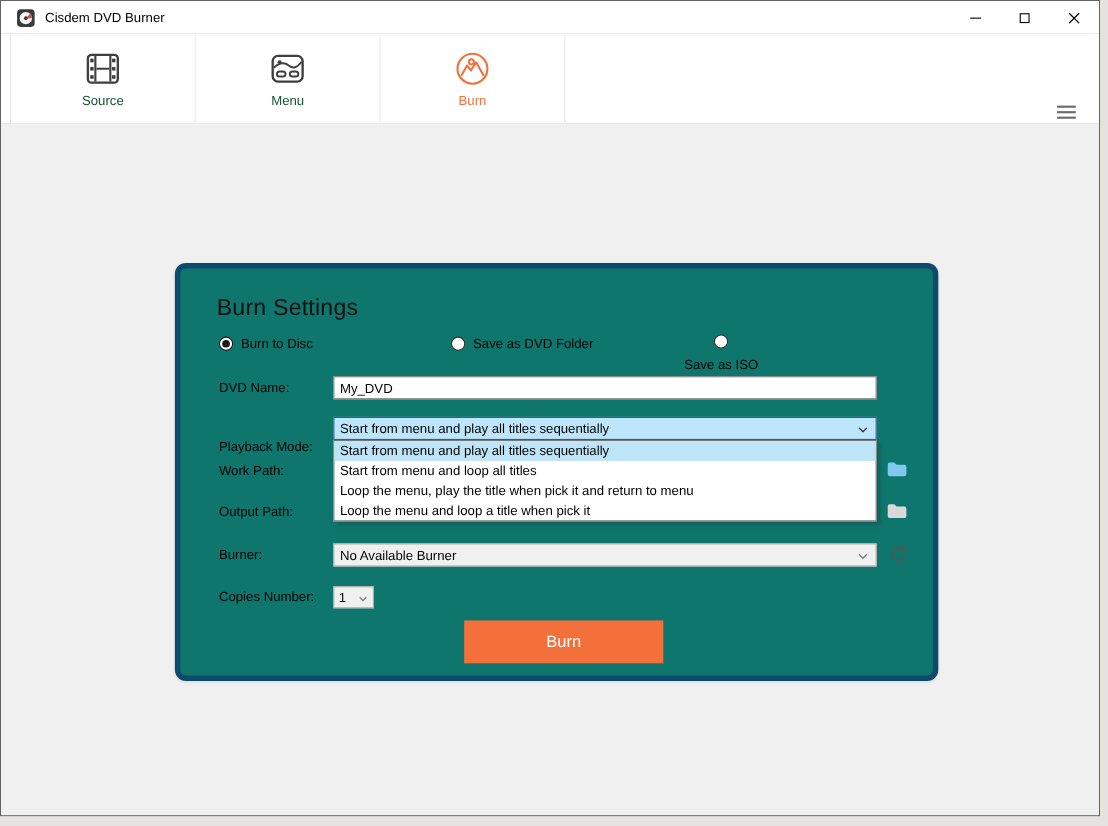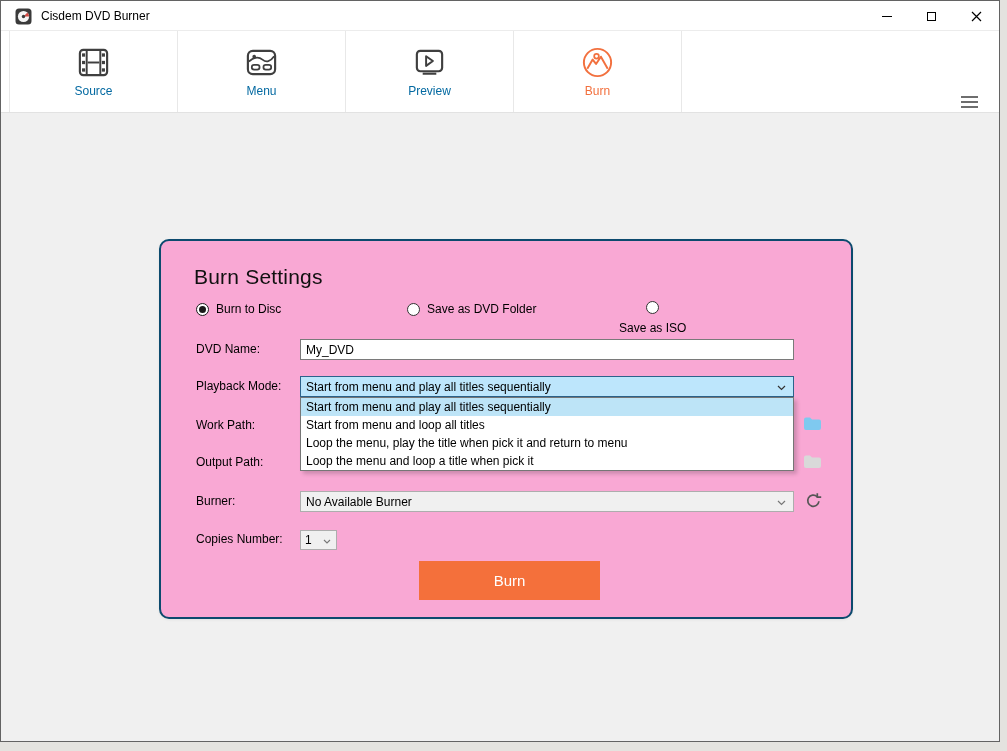--- a/index.html
+++ b/index.html
@@ -13,28 +13,28 @@
   .app-title { position:absolute; left:40px; top:0; height:30px; line-height:30px; font-size:12px; color:#000; }
   .win-controls { position:absolute; right:0; top:0; height:30px; display:flex; }
   .win-btn { width:45px; height:30px; display:flex; align-items:center; justify-content:center; background:transparent; border:none; cursor:default; }
   .min-glyph { width:10px; height:0; border-top:1px solid #000; display:block; }
   .max-glyph { width:9px; height:9px; border:1px solid #000; display:block; }
 
   
   .toolbar { position:absolute; left:0; top:30px; width:998px; height:82px; background:#fff; border-bottom:1px solid #e2e2e2; }
   .tabs { position:absolute; left:8px; top:0; height:81px; display:flex; border-left:1px solid #e8e8e8; }
   .tab { width:168px; height:81px; border-right:1px solid #e8e8e8; display:flex; flex-direction:column; align-items:center; justify-content:center; gap:4px; background:#fff; cursor:default; }
-  .tab-label { font-size:12px; color:#0369a1; }
+  .tab-label { font-size:12px; color:#14532d; }
   .tab.active .tab-label { color:#f2703e; }
   .hamburger { position:absolute; left:960px; top:63px; width:17px; height:16px; display:flex; flex-direction:column; justify-content:space-between; padding:2px 0; cursor:default; background:none; border:none; }
   .hamburger span { display:block; height:2px; background:#6e6e6e; }
 
   
   .content { position:absolute; left:0; top:112px; width:998px; height:628px; background:#f0f0f0; }
-  .card { position:absolute; left:158px; top:126px; width:694px; height:380px; background:#f9a8d4; border:2px solid #0c4a6e; border-radius:10px; box-shadow:0 1px 3px rgba(0,0,0,0.06); }
+  .card { position:absolute; left:158px; top:126px; width:694px; height:380px; background:#0f766e; border:5px solid #0c4a6e; border-radius:10px; box-shadow:0 1px 3px rgba(0,0,0,0.06); }
 
   .card-title { position:absolute; left:33px; top:24px; font-size:21px; color:#101010; font-weight:500; letter-spacing:0.2px; }
 
   .radio-row { position:absolute; left:0; top:60px; width:100%; height:16px;padding-left:10px; }
   .radio-item { position:absolute; display:flex; align-items:center; gap:7px; height:16px; }
   .radio-circle { width:13px; height:13px; border:1px solid #333; border-radius:50%; background:#fff; position:relative; flex:0 0 auto; }
   .radio-item.selected .radio-circle { border-color:#1a1a1a; }
   .radio-item.selected .radio-circle::after { content:""; position:absolute; left:2px; top:2px; width:7px; height:7px; border-radius:50%; background:#1a1a1a; }
   .radio-label { font-size:12px; color:#000; }
 
@@ -112,28 +112,20 @@
         <svg width="35" height="35" viewBox="0 0 36 36">
           <rect x="4" y="6" width="28" height="24" rx="5" fill="none" stroke="#3f3f3f" stroke-width="2.2"></rect>
           <circle cx="10.5" cy="12" r="1.9" fill="#3f3f3f"></circle>
           <path d="M5,17 Q13,10 19,15 T31,11.5" fill="none" stroke="#3f3f3f" stroke-width="1.8"></path>
           <rect x="8" y="20.5" width="8" height="4.8" rx="2.4" fill="none" stroke="#3f3f3f" stroke-width="1.8"></rect>
           <rect x="20" y="20.5" width="8" height="4.8" rx="2.4" fill="none" stroke="#3f3f3f" stroke-width="1.8"></rect>
         </svg>
         <span class="tab-label">Menu</span>
       </div>
 
-      <div class="tab">
-        <svg width="35" height="35" viewBox="0 0 36 36">
-          <rect x="5" y="6" width="26" height="21" rx="3.5" fill="none" stroke="#3f3f3f" stroke-width="2.2"></rect>
-          <path d="M14.5,11.5 L21.5,16.5 L14.5,21.5 Z" fill="none" stroke="#3f3f3f" stroke-width="2" stroke-linejoin="round"></path>
-          <line x1="11" y1="29.5" x2="25" y2="29.5" stroke="#3f3f3f" stroke-width="2.2"></line>
-        </svg>
-        <span class="tab-label">Preview</span>
-      </div>
 
       <div class="tab active">
         <svg width="35" height="35" viewBox="0 0 36 36">
           <circle cx="18" cy="18" r="14" fill="none" stroke="#f2703e" stroke-width="2"></circle>
           <path d="M7.5,24.5 L13,15 L16.5,19.5 L21.5,12 L28.5,24.5" fill="none" stroke="#f2703e" stroke-width="2" stroke-linejoin="round"></path>
           <circle cx="17" cy="11.5" r="2.4" fill="none" stroke="#f2703e" stroke-width="1.8"></circle>
         </svg>
         <span class="tab-label">Burn</span>
       </div>
 
@@ -161,21 +153,21 @@
         </div>
         <div class="radio-item" style="left:458px;flex-direction:column;">
           <span class="radio-circle"></span>
           <span class="radio-label">Save as ISO</span>
         </div>
       </div>
 
       <span class="field-label" style="top:100px;">DVD Name:</span>
       <input class="text-input" style="top: 98px;" value="My_DVD">
 
-      <span class="field-label" style="top:137px;">Playback Mode:</span>
+      <span class="field-label" style="top:154px;">Playback Mode:</span>
       <div class="combo" style="top:135px;">
         <span style="white-space:nowrap; overflow:hidden;">Start from menu and play all titles sequentially</span>
         <svg class="chev" width="9" height="6" viewBox="0 0 9 6">
             <path d="M1,1 L4.5,4.5 L8,1" fill="none" stroke="#333" stroke-width="1.2"></path>
           </svg>
       </div>
 
       <span class="field-label" style="top:176px;">Work Path:</span>
       <span class="folder" style="top:175px;">
         <svg width="19" height="15" viewBox="0 0 19 15">

